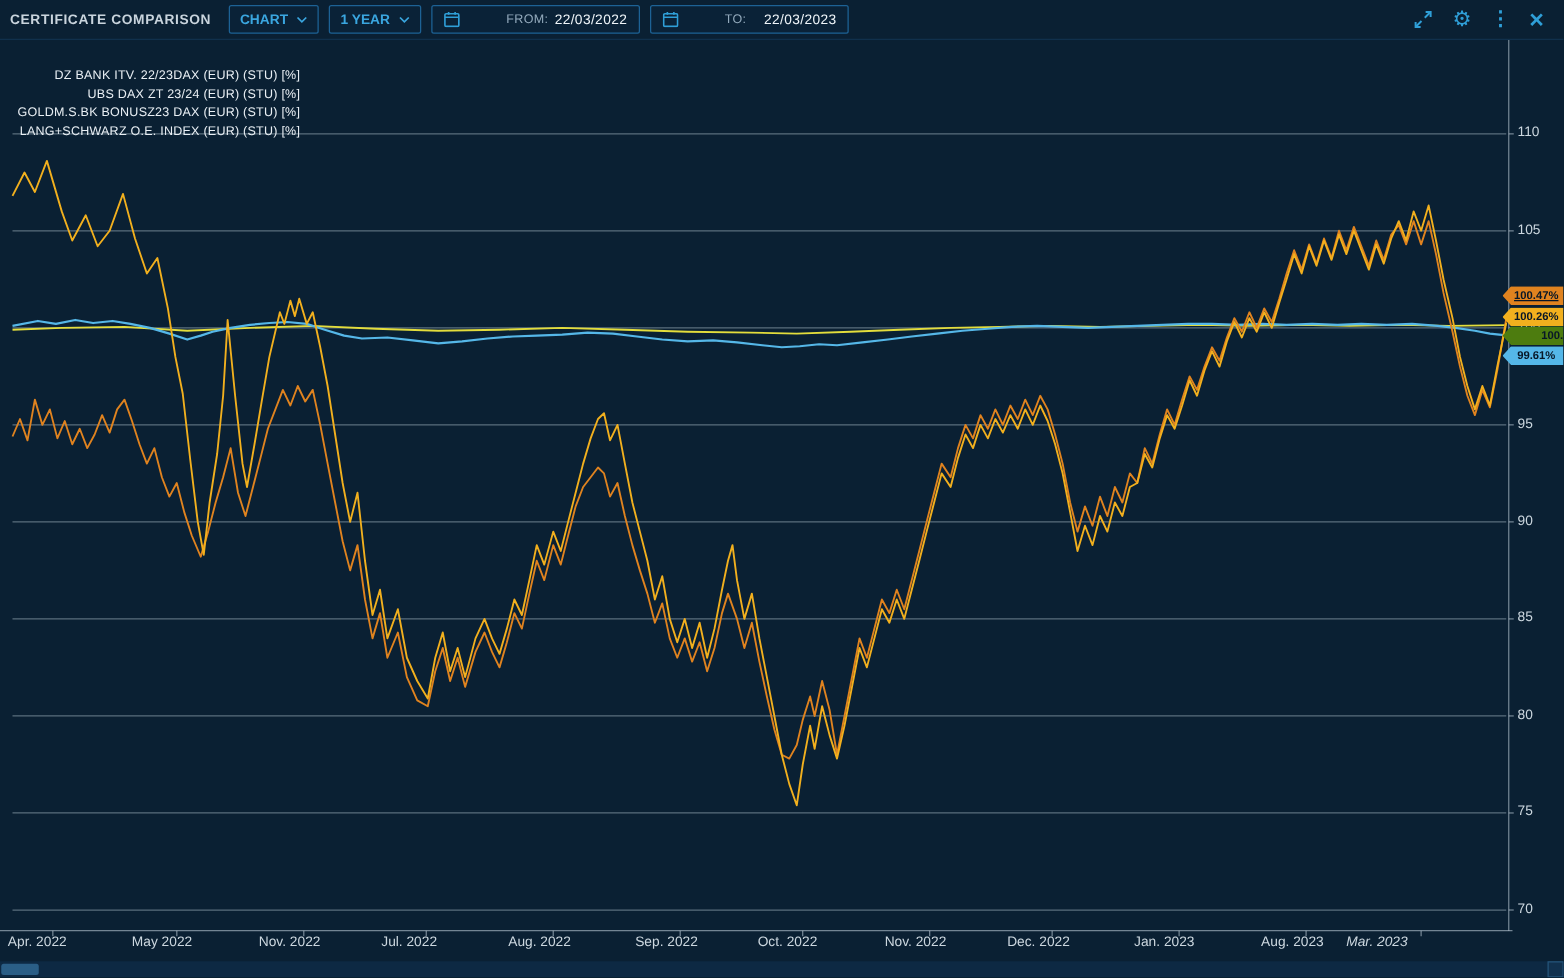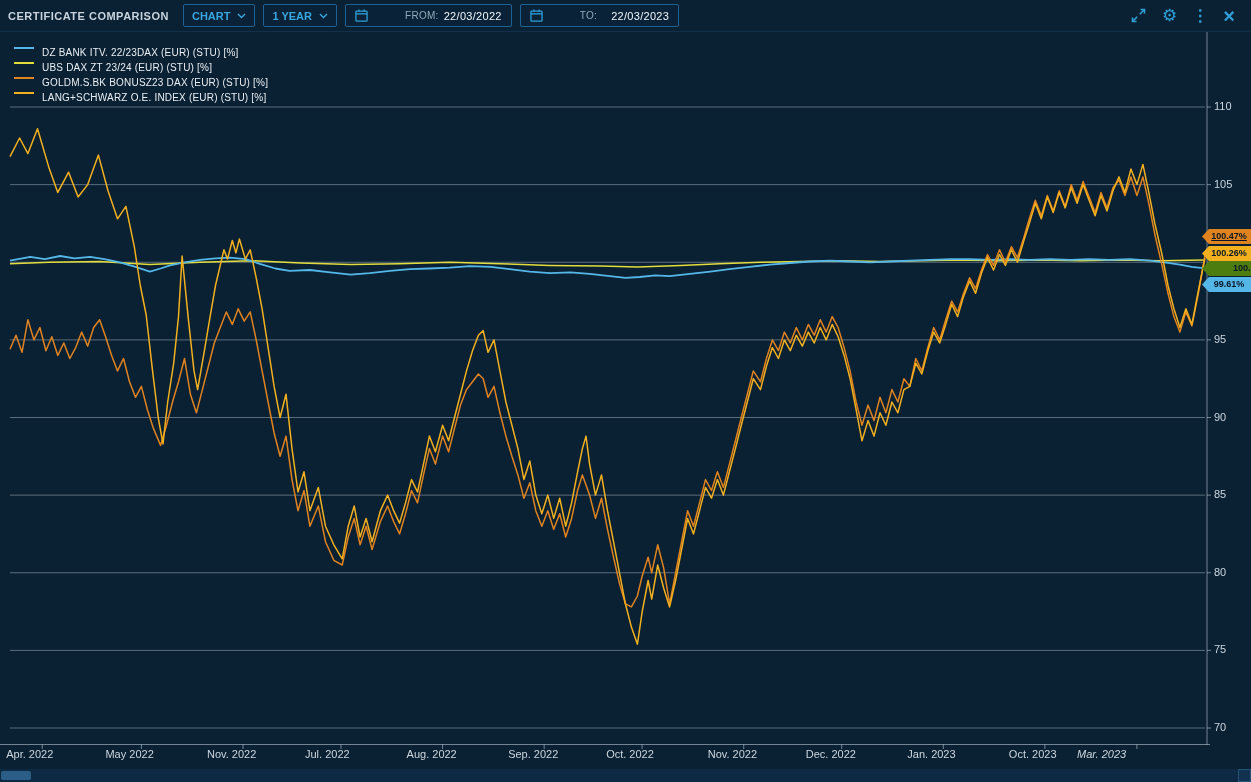--- a/index.html
+++ b/index.html
@@ -16,21 +16,21 @@
            height:21px;padding:0 9px;cursor:pointer;background:rgba(12,38,60,.45);white-space:nowrap;}
   .date-label{font-size:10px;color:#93aabc;letter-spacing:.3px;margin-left:32px;}
   .date-label.to{margin-right:9px;}
   .date-value{font-size:11px;color:#eff5f9;letter-spacing:.3px;}
   .tb-right{margin-left:auto;display:flex;align-items:center;gap:15px;padding-right:8px;}
   .tb-icon{color:#2f9fd8;font-size:17px;line-height:1;cursor:pointer;display:inline-flex;align-items:center;}
   .tb-icon.close{font-size:20px;font-weight:bold;}
   .tb-icon.kebab{font-weight:bold;font-size:16px;}
   
   .legend{position:absolute;left:14px;top:47px;z-index:6;}
-  .legend-item{display:flex;align-items:flex-start;gap:8px;margin-bottom:4px;height:11px;cursor:pointer;}
+  .legend-item{display:flex;align-items:flex-end;gap:8px;margin-bottom:4px;height:11px;cursor:pointer;flex-direction:column;}
   .swatch{width:20px;height:2px;background:#888;}
   .legend-label{font-size:10px;color:#e9eff4;letter-spacing:.2px;white-space:nowrap;}
   
   #chart-svg{position:absolute;left:0;top:32px;}
   .y-tick-label{position:absolute;left:1214px;font-size:11px;color:#ccd7df;}
   .x-tick-label{position:absolute;top:748px;width:72px;font-size:11px;color:#ccd7df;}
   .price-tag{position:absolute;left:1202px;width:49px;height:15px;line-height:15px;font-size:9px;
              font-weight:bold;color:#081727;text-align:center;padding-left:5px;box-sizing:border-box;
              clip-path:polygon(0 50%,14% 0,100% 0,100% 100%,14% 100%);z-index:7;}
   
@@ -178,15 +178,15 @@
     <div class="x-tick-label" style="left: 6.265px; top: 748px;">Apr. 2022</div>
     <div class="x-tick-label" style="left: 105.45px; top: 748px;">May 2022</div>
     <div class="x-tick-label" style="left: 207.025px; top: 748px;">Nov. 2022</div>
     <div class="x-tick-label" style="left: 305.015px; top: 748px;">Jul. 2022</div>
     <div class="x-tick-label" style="left: 406.59px; top: 748px;">Aug. 2022</div>
     <div class="x-tick-label" style="left: 508.165px; top: 748px;">Sep. 2022</div>
     <div class="x-tick-label" style="left: 606.155px; top: 748px;">Oct. 2022</div>
     <div class="x-tick-label" style="left: 707.73px; top: 748px;">Nov. 2022</div>
     <div class="x-tick-label" style="left: 805.72px; top: 748px;">Dec. 2022</div>
     <div class="x-tick-label" style="left: 907.295px; top: 748px;">Jan. 2023</div>
-    <div class="x-tick-label" style="left: 1008.87px; top: 748px;">Oct. 2023</div>
+    <div class="x-tick-label" style="left: 1008.87px; top: 748px;">Aug. 2023</div>
     <div class="x-tick-label" style="left: 1077px; top: 748px; font-style: italic;">Mar. 2023</div>
   </div>
 
 </body></html>

